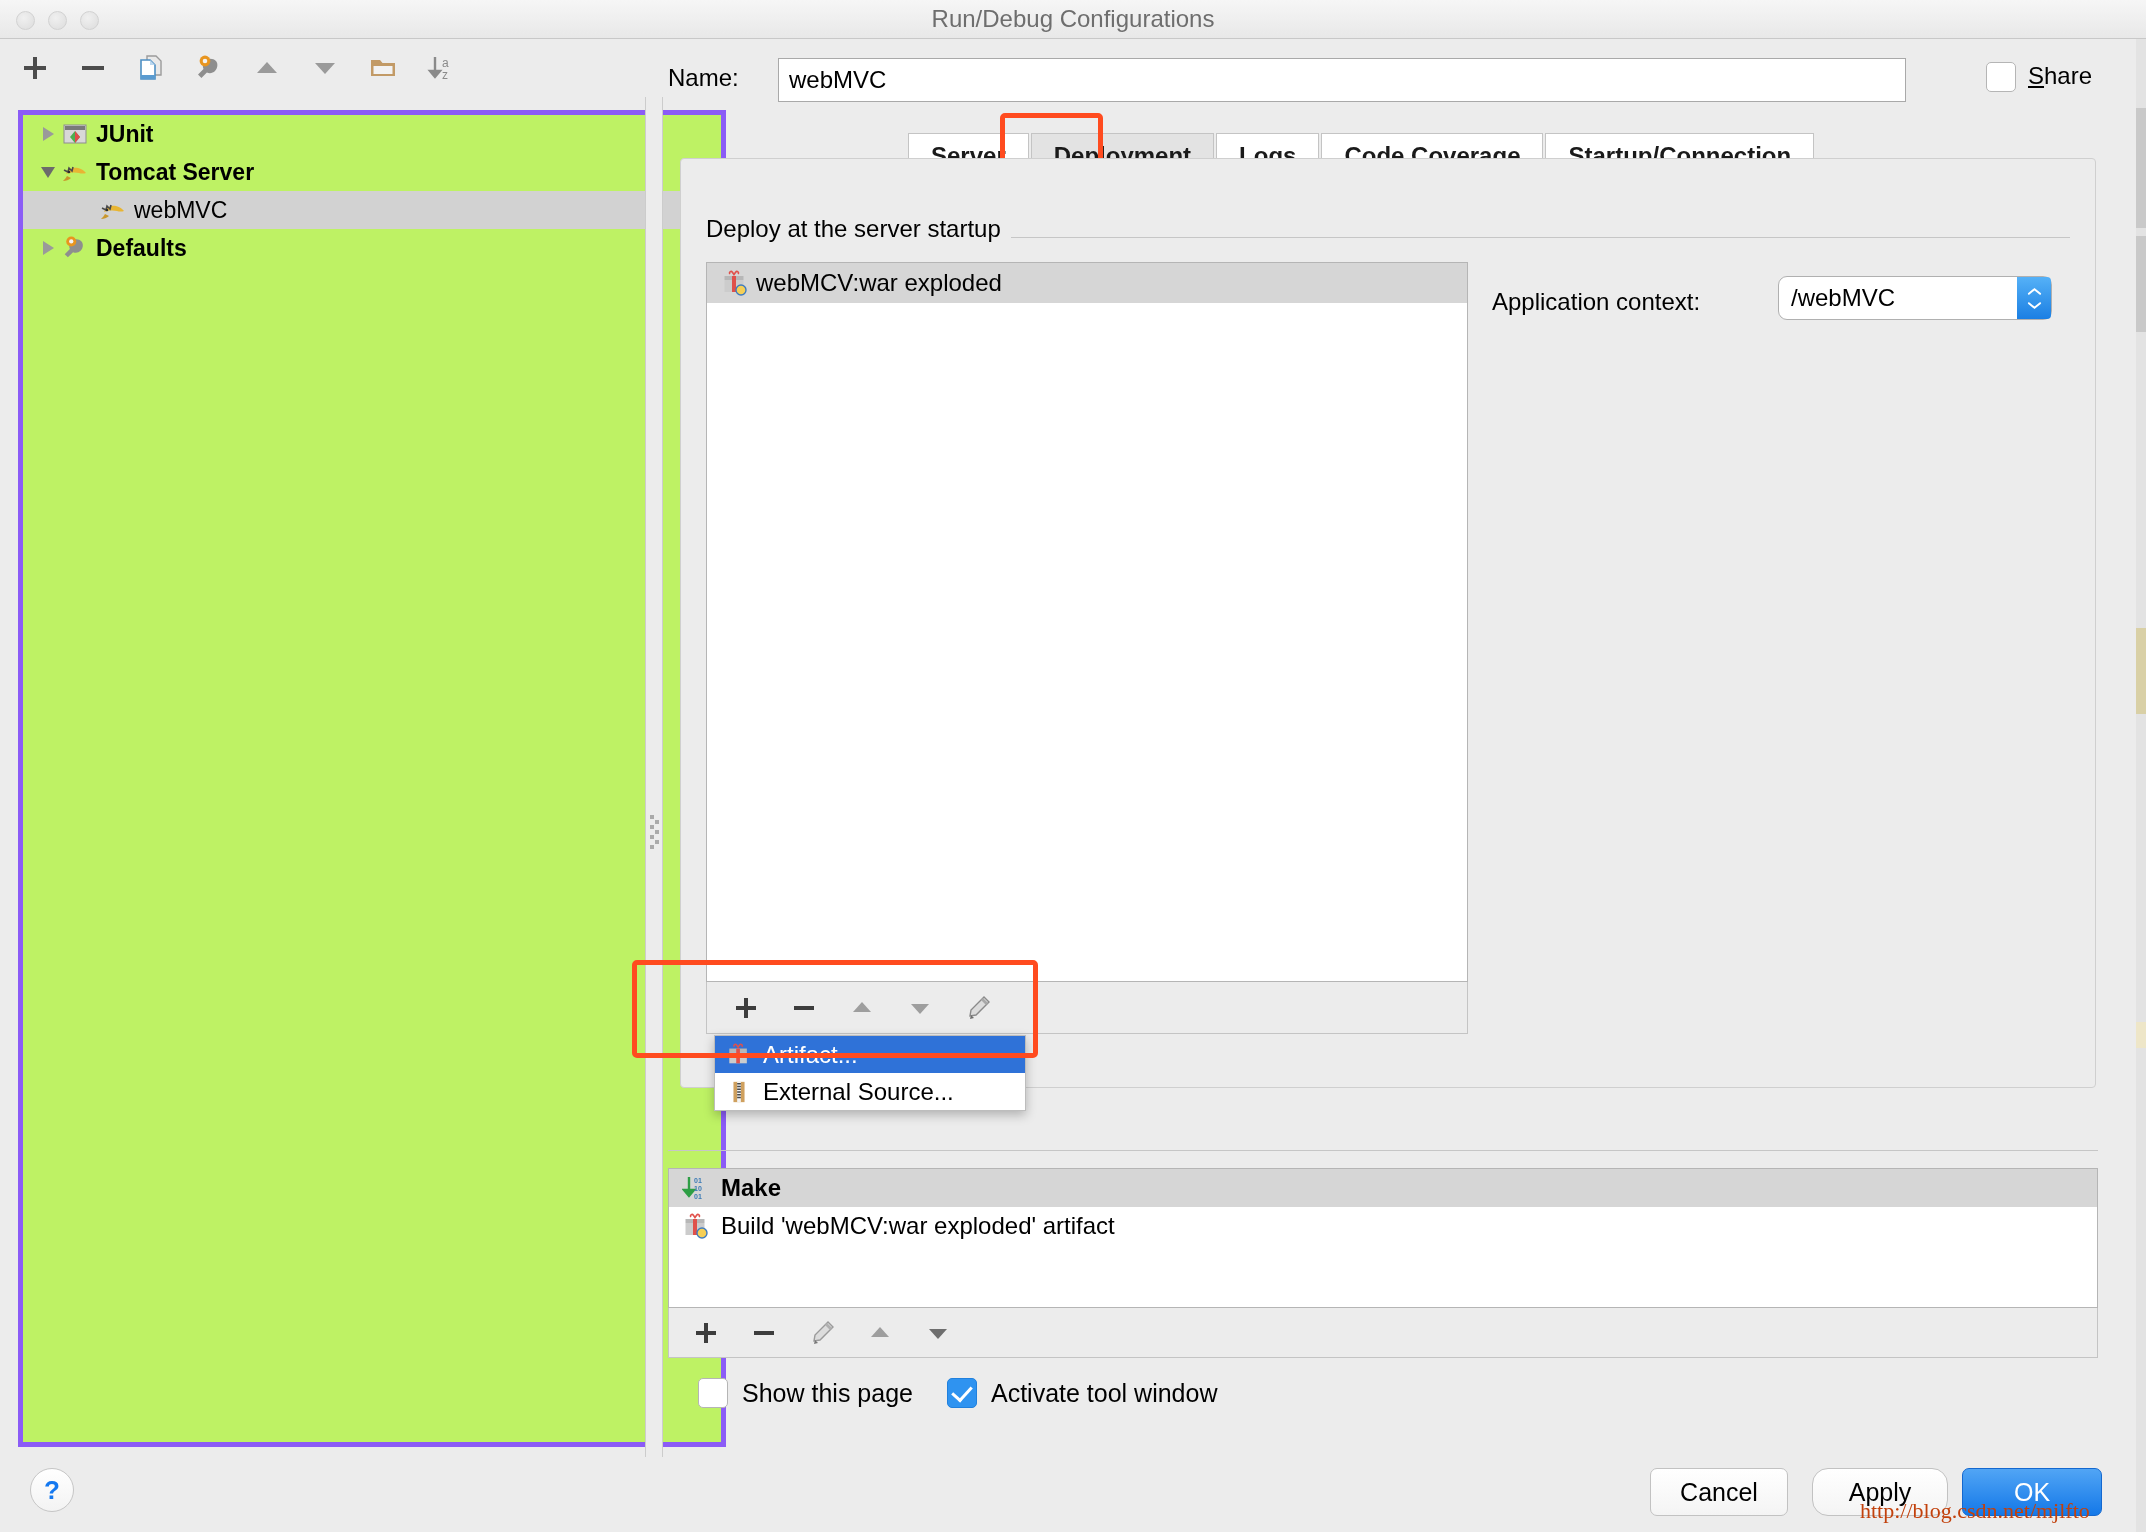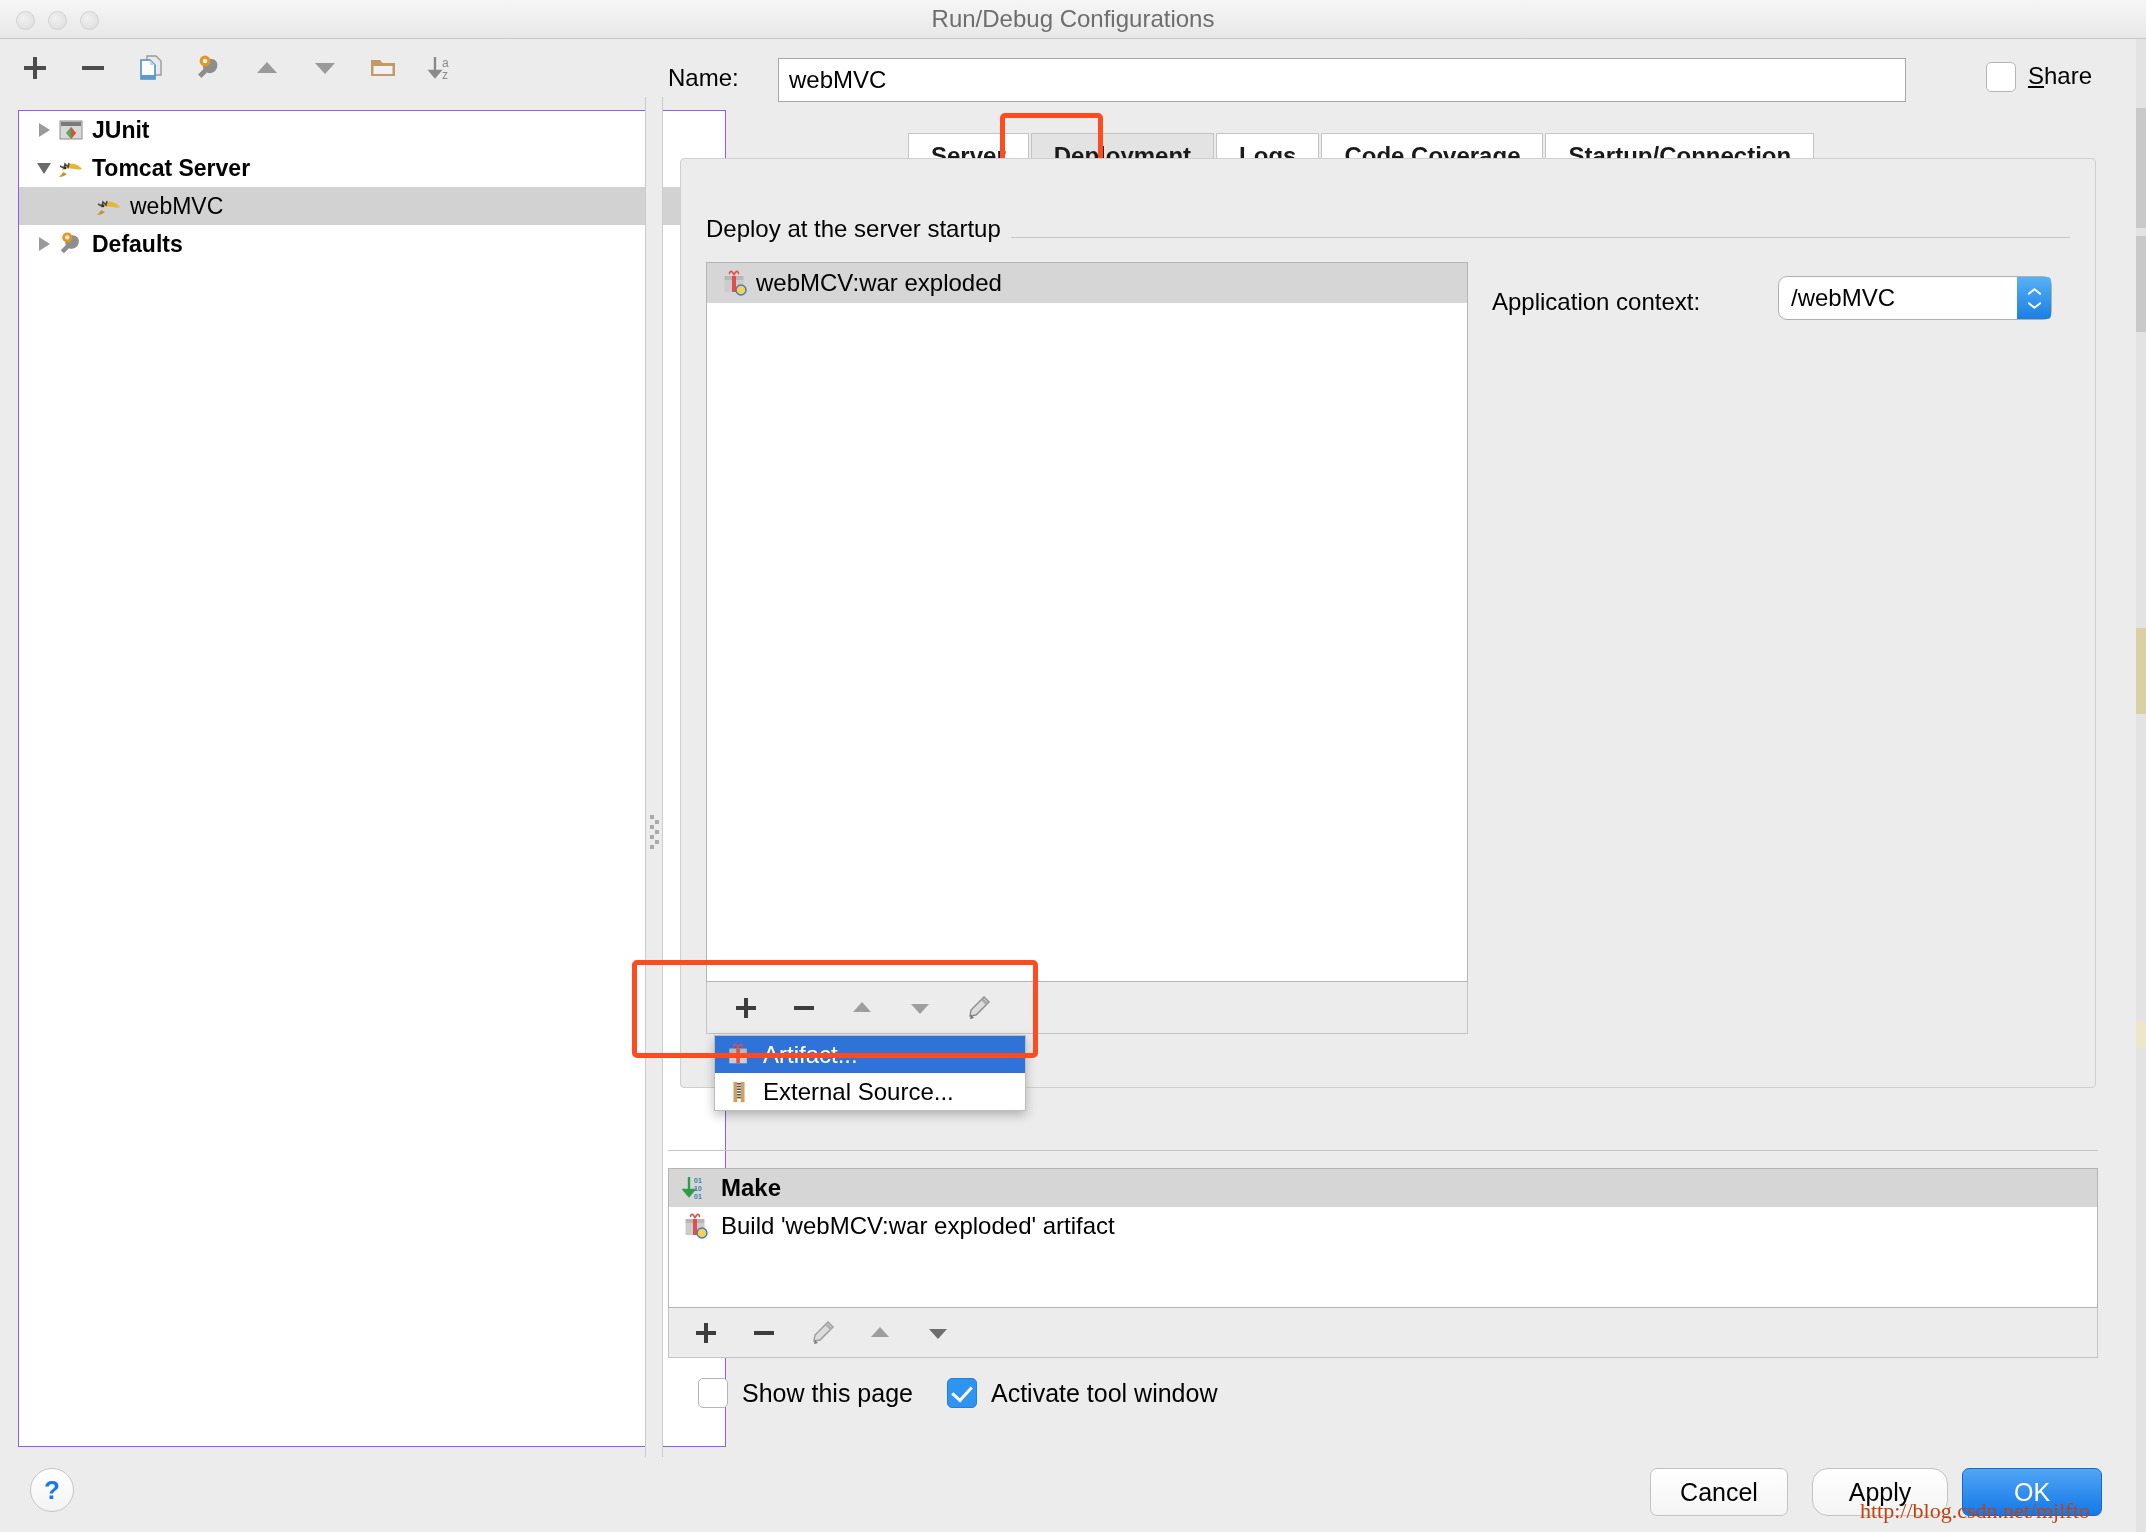--- a/index.html
+++ b/index.html
@@ -43,22 +43,22 @@
   .tb-btn {
     position: absolute; top: 8px; width: 42px; height: 42px;
     display: flex; align-items: center; justify-content: center;
   }
   .tb-btn svg { display: block; }
 
   
   .tree-panel {
     position: absolute; left: 18px; top: 110px;
     width: 708px; height: 1337px;
-    background: #ffffff;
-    border: 1px solid #8b5cf6;
+    background: #bef264;
+    border: 5px solid #8b5cf6;
     box-sizing: border-box;
     overflow: hidden;
   }
   .tree-row {
     position: relative; height: 38px; display: flex; align-items: center;
     font-size: 23px; color: #000;
     box-sizing: border-box;
   }
   .tree-row.bold { font-weight: bold; }
   .tree-row.selected { background: #d2d2d2; }

